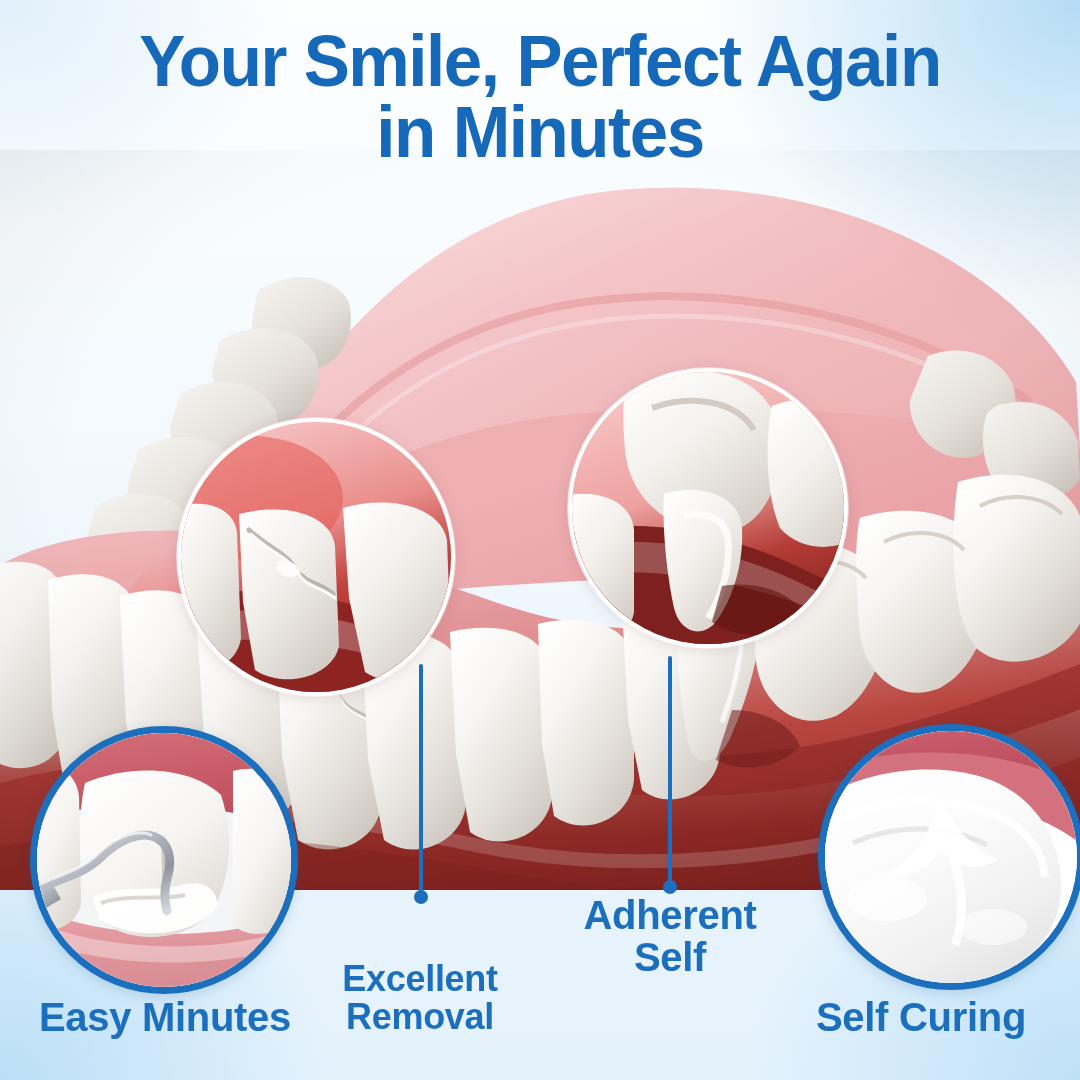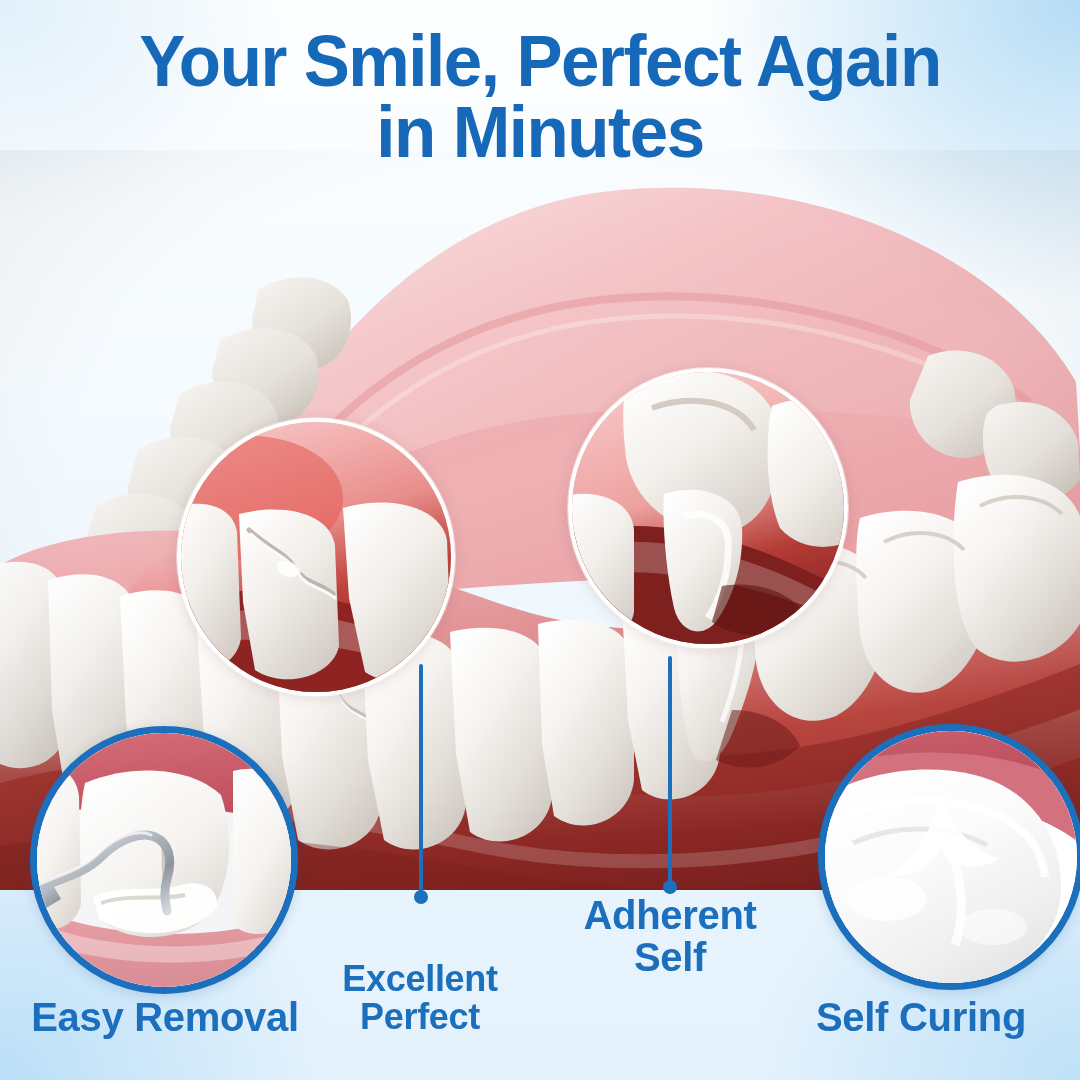--- a/index.html
+++ b/index.html
@@ -362,29 +362,29 @@
     <div class="knob"></div>
   </div>
 
   <h1 id="headline">
     <span class="l1">Your Smile, Perfect Again</span>
     <span class="l2">in Minutes</span>
   </h1>
 
   <div class="caption" id="cap-adhesion">
     <span>Excellent</span>
-    <span>Perfect</span>
+    <span>Removal</span>
   </div>
 
   <div class="caption" id="cap-adherent">
     <span>Adherent</span>
     <span>Self</span>
   </div>
 
   <div class="caption" id="cap-removal">
-    <span>Easy Removal</span>
+    <span>Easy Minutes</span>
   </div>
 
   <div class="caption" id="cap-curing">
     <span>Self Curing</span>
   </div>
 
 </div>
 
 </body></html>

